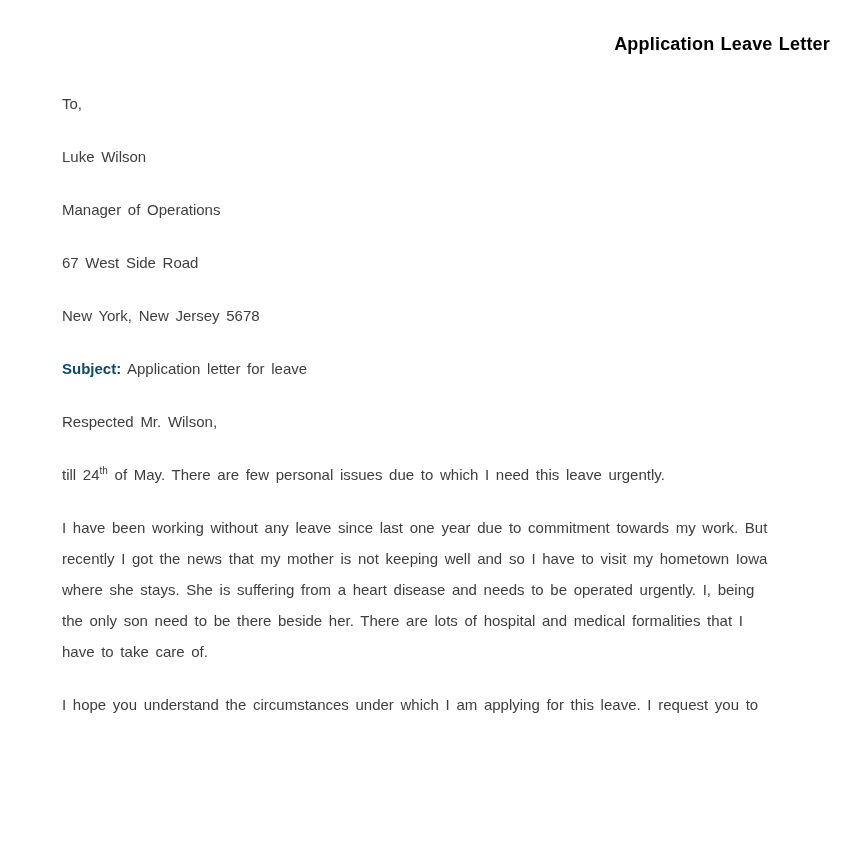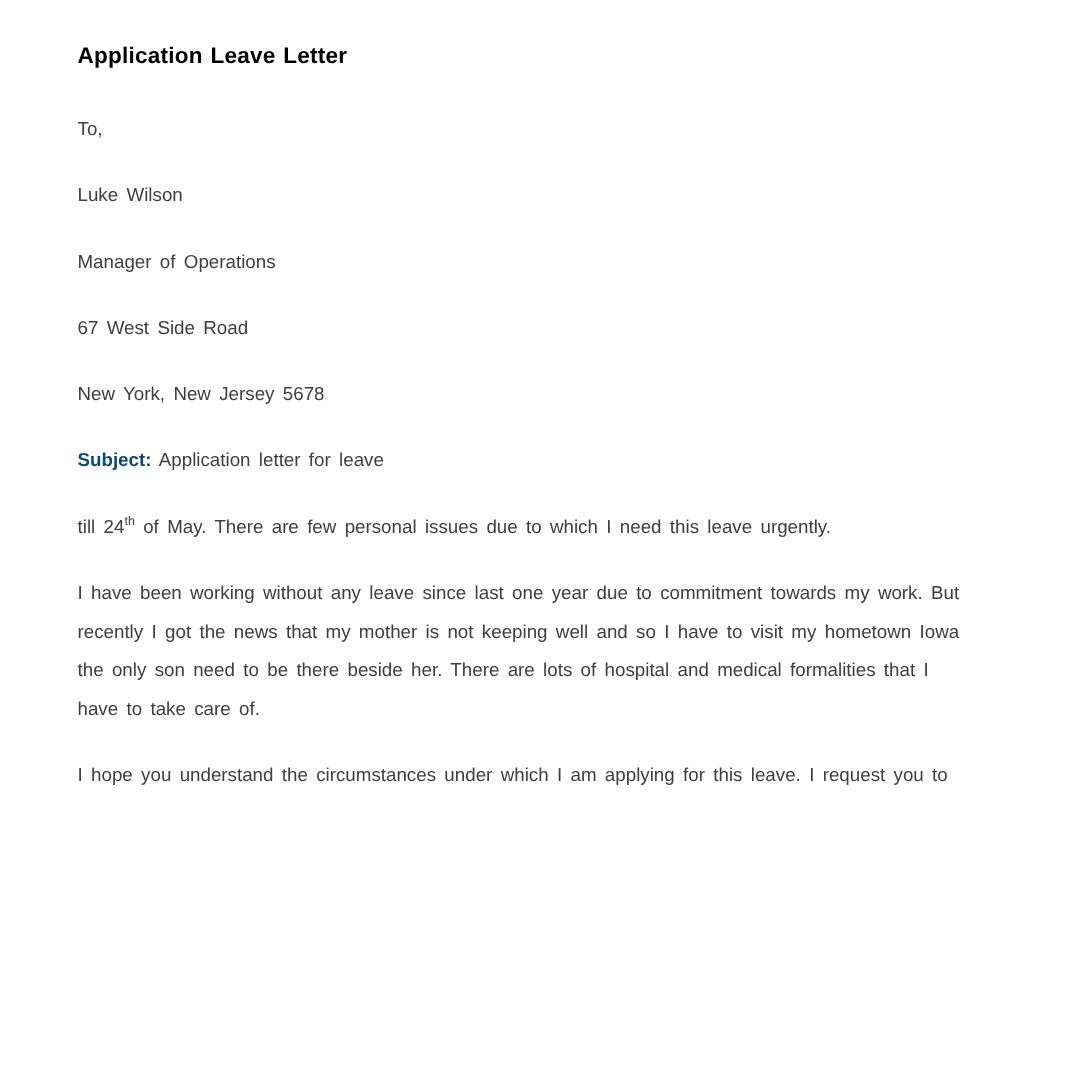--- a/index.html
+++ b/index.html
@@ -17,21 +17,21 @@
     overflow: hidden;
     font-family: "Liberation Sans", sans-serif;
     font-size: 15px;
     color: #3e3e3e;
   }
   .title {
     margin: 0 0 28px 0;
     font-size: 18px;
     font-weight: bold;
     color: #000000;
-    text-align: left;
+    text-align: right;
     line-height: 31px;
     word-spacing: 1px;
     letter-spacing: 0.2px;
   }
   p.line, p.para {
     margin: 17px 0 22px 0;
     line-height: 31px;
     word-spacing: 2.5px;
   }
   .tline {
@@ -57,28 +57,30 @@
 
   <p class="line">To,</p>
   <p class="line">Luke Wilson</p>
   <p class="line">Manager of Operations</p>
   <p class="line">67 West Side Road</p>
   <p class="line">New York, New Jersey 5678</p>
 
 
   <p class="line"><span class="bold-label">Subject:</span><span> Application letter for leave</span></p>
 
+  <p class="line">Respected Mr. Wilson,</p>
 
   <p class="para">
     <span class="tline"><span>till 24</span><sup>th</sup><span> of May. There are few personal issues due to which I need this leave urgently.</span></span>
   </p>
 
   <p class="para">
     <span class="tline">I have been working without any leave since last one year due to commitment towards my work. But</span>
     <span class="tline">recently I got the news that my mother is not keeping well and so I have to visit my hometown Iowa</span>
+    <span class="tline">where she stays. She is suffering from a heart disease and needs to be operated urgently. I, being</span>
     <span class="tline">the only son need to be there beside her. There are lots of hospital and medical formalities that I</span>
     <span class="tline">have to take care of.</span>
   </p>
 
   <p class="para">
     <span class="tline">I hope you understand the circumstances under which I am applying for this leave. I request you to</span>
   </p>
 
 </div>
 

